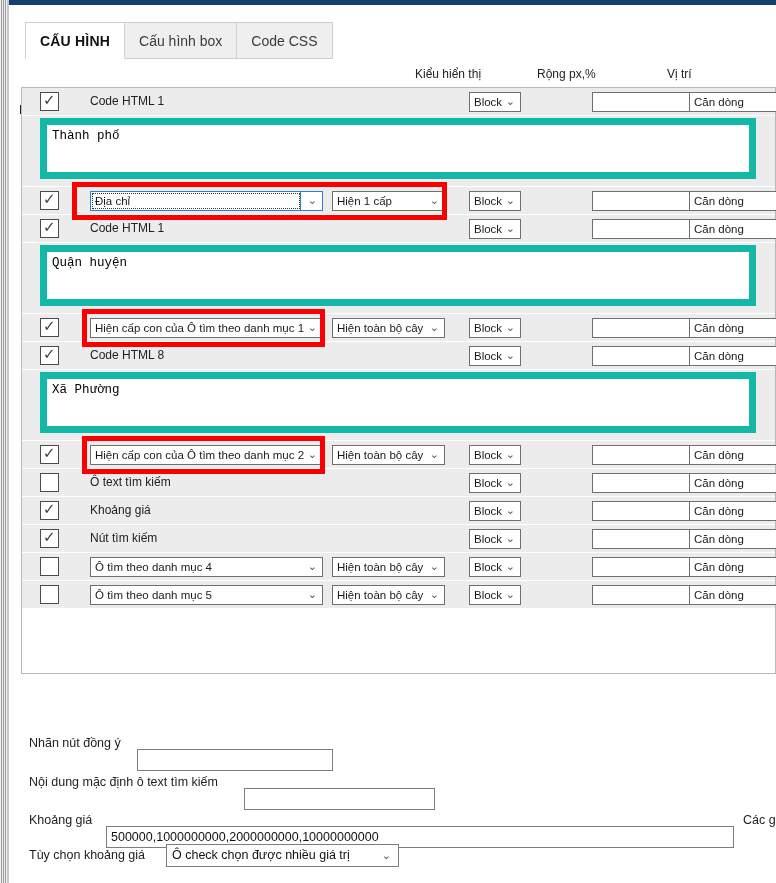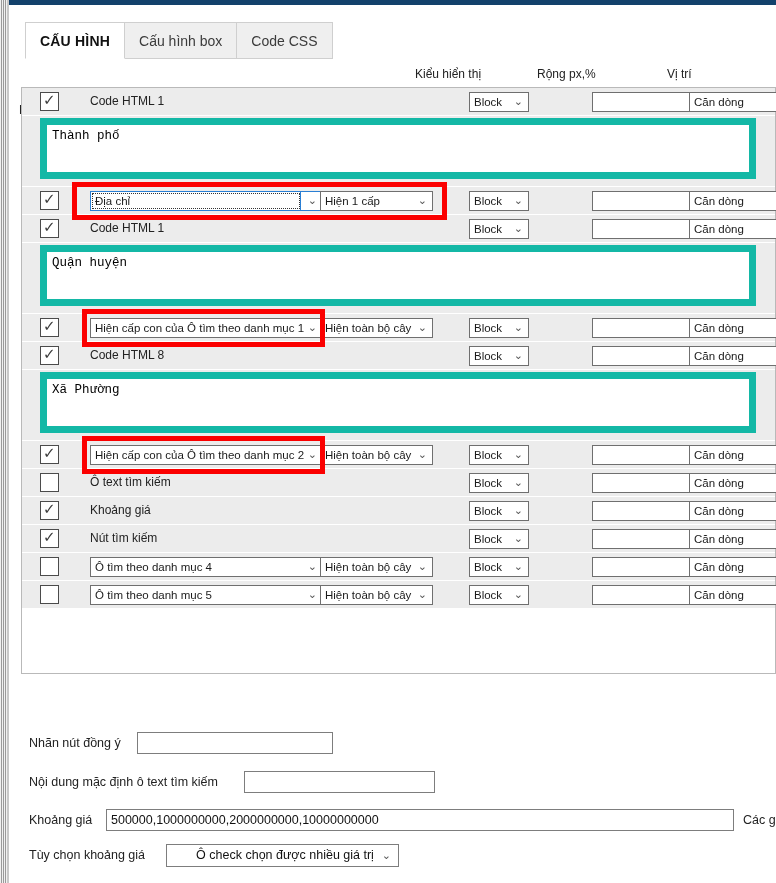--- a/index.html
+++ b/index.html
@@ -136,22 +136,22 @@
     border: 1px dotted #333;
     box-sizing: border-box;
     pointer-events: none;
   }
   .sel.focused .divider {
     position: absolute; right: 21px; top: 0; bottom: 0; width: 1px; background: #2a7fd4;
   }
 
   
   .sel-source { left: 68px;  width: 233px; }
-  .sel-level  { left: 298px; width: 113px; }
-  .sel-block  { left: 447px; width: 60px; }
+  .sel-level  { left: 310px; width: 113px; }
+  .sel-block  { left: 447px; width: 52px; }
   .sel-align  { left: 667px; width: 100px; }
 
   .widthbox {
     position: absolute; left: 570px; top: 4px;
     width: 125px; height: 20px;
     background: #ffffff;
     border: 1px solid #6f6f6f;
     box-sizing: border-box;
   }
 
@@ -194,34 +194,34 @@
     border: 1px solid #8e8e8e;
     box-sizing: border-box;
   }
 
   .frow { position: absolute; left: 20px; height: 24px; }
   .flabel {
     position: absolute; left: 0; top: 0; line-height: 24px;
     font-size: 12.5px; color: #222; white-space: nowrap;
   }
   .ftext {
-    position: absolute; top: 1px; height: 22px;
+    position: absolute; top: 18px; height: 22px;
     background: #ffffff; border: 1px solid #7d7d7d;
     box-sizing: border-box;
     font-size: 12.5px; color: #111;
     line-height: 20px; padding-left: 4px;
     white-space: nowrap; overflow: hidden;
   }
   .fsel {
     position: absolute; top: 1px; height: 23px;
     background: #ffffff; border: 1px solid #7d7d7d;
     box-sizing: border-box;
     font-size: 12.5px; color: #111;
     line-height: 21px; padding-left: 5px;
-    white-space: nowrap; overflow: hidden; text-align: center;
+    white-space: nowrap; overflow: hidden;
   }
   .fsel .chev {
     position: absolute; right: 7px; top: 0; line-height: 21px;
     font-size: 11px; color: #555;
     font-family: "DejaVu Sans", sans-serif;
   }
   .trailing {
     position: absolute; line-height: 24px; font-size: 12.5px;
     color: #222; white-space: nowrap;
   }

